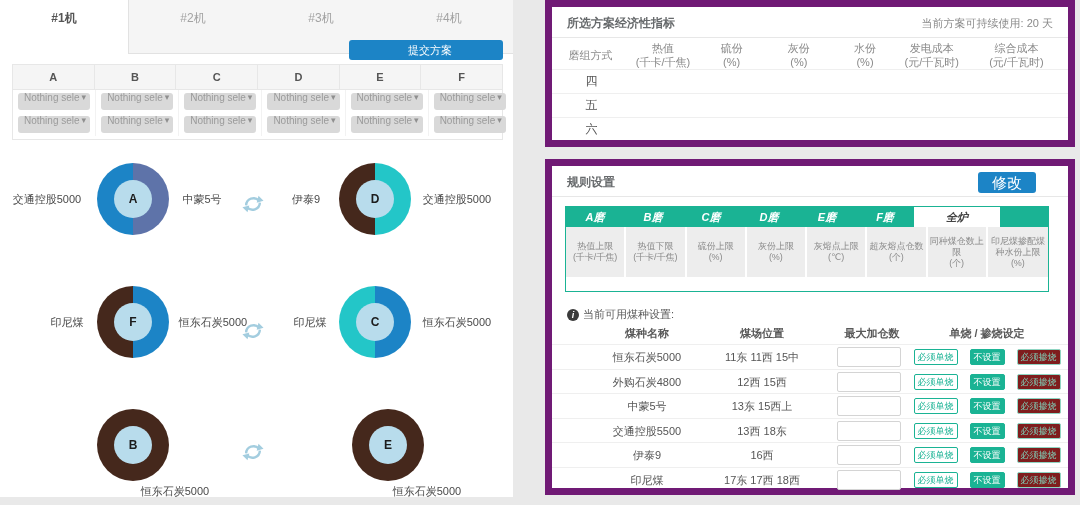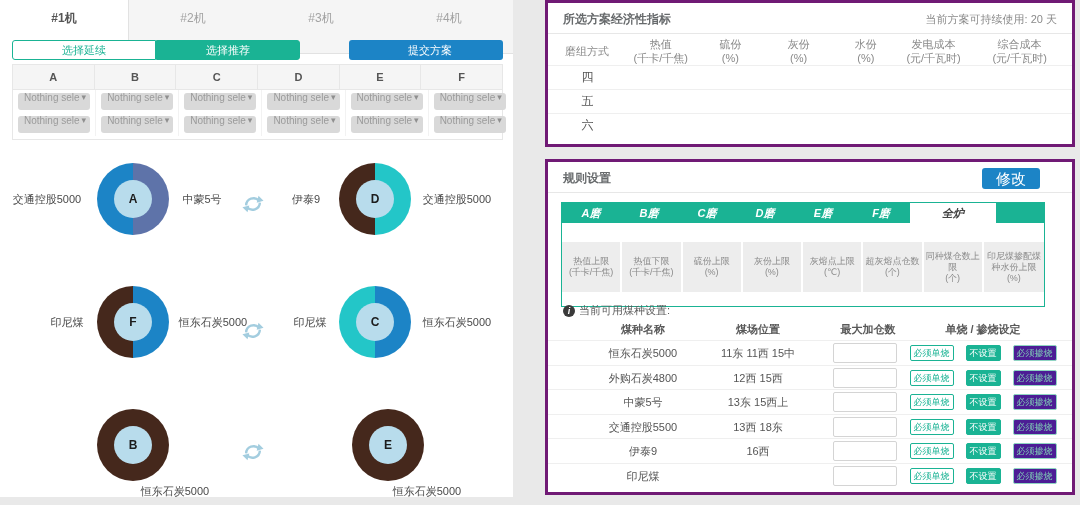--- a/index.html
+++ b/index.html
@@ -27,76 +27,72 @@
   .mill-cell:last-child { border-right:none; }
   .dd { background:#d9d9d9; border-radius:3px; height:17px; line-height:17px; font-size:10px; color:#9b9b9b; padding:0 4px 8px 6px; display:flex; justify-content:space-between; align-items:center; cursor:pointer; overflow:hidden; white-space:nowrap; }
   .dd .caret { font-size:9px; color:#8f8f8f; margin-left:2px; }
 
   .coal-label { position:absolute; font-size:11px; color:#4a4a4a; text-align:center; line-height:14px; white-space:nowrap; }
   .donut { position:absolute; width:72px; height:72px; border-radius:50%; }
   .donut-center { position:absolute; left:50%; top:50%; width:38px; height:38px; margin:-19px 0 0 -19px; border-radius:50%; background:#b8dcec; text-align:center; line-height:38px; font-weight:bold; font-size:12px; color:#1c1c1c; }
   .refresh { position:absolute; width:22px; height:22px; cursor:pointer; }
 
   
-  .card { position:absolute; background:#fff; border:3px solid #701a75; }
+  .card { position:absolute; background:#fff; border:7px solid #701a75; }
   .card-title { position:absolute; left:15px; top:8px; font-size:12px; font-weight:bold; color:#676a6c; }
   .card-hr { position:absolute; left:0; right:0; top:30px; border-top:1px solid #e7e7e7; }
 
   .eco-card { left:545px; top:0; width:530px; height:147px; }
   .eco-usage { position:absolute; right:15px; top:9px; font-size:11px; color:#8a8a8a; }
   .eco-head { position:absolute; left:0; top:34px; width:100%; display:flex; }
   .eco-th { text-align:center; font-size:11px; color:#8a8a8a; line-height:14px; }
   .eco-th .sub { display:block; }
   .eco-rows { position:absolute; left:0; top:62px; width:100%; }
   .eco-row { height:24px; border-top:1px solid #efefef; position:relative; }
   .eco-row .rl { position:absolute; left:0; width:79px; text-align:center; line-height:23px; font-size:12px; color:#555; }
 
   .rules-card { left:545px; top:159px; width:530px; height:336px; }
   .modify-btn { position:absolute; right:32px; top:6px; width:58px; height:21px; background:#1c84c6; color:#fff; font-size:15px; text-align:center; line-height:21px; border-radius:3px; cursor:pointer; }
   .rules-table { position:absolute; left:13px; top:40px; width:484px; border:1px solid #1ab394; }
   .rtab-bar { display:flex; background:#1ab394; height:20px;font-style:italic; }
   .rtab { width:58px; text-align:center; line-height:20px; font-size:11px; color:#fff; font-weight:bold; cursor:pointer; }
   .rtab.active { width:86px; background:#fff; color:#444; }
-  .rule-head { display:flex; background:#ededed;margin-top:19px; }
+  .rule-head { display:flex; background:#ededed; }
   .rule-th { width:60.5px; min-height:50px; padding:4px 1px; border-right:2px solid #fff; font-size:9px; color:#8a8a8a; text-align:center; display:flex; flex-direction:column; justify-content:center; line-height:11px; }
   .rule-th:last-child { border-right:none; }
   .rule-empty { height:14px; background:#fff; }
 
   .note-line { position:absolute; left:15px; top:141px; font-size:11px; color:#5a5a5a; display:flex; align-items:center; }
   .info-icon { display:inline-block; width:12px; height:12px; border-radius:50%; background:#3a3a3a; color:#fff; font-size:9px; line-height:12px; text-align:center; font-style:italic; font-weight:bold; margin-right:4px; }
 
   .coal-head { position:absolute; left:0; top:158px; width:100%; height:18px; }
   .coal-head .ch { position:absolute; font-size:11px; font-weight:bold; color:#595959; text-align:center; line-height:18px; }
   .coal-rows { position:absolute; left:0; top:178px; width:100%; }
   .coal-row { height:24.6px; border-top:1px solid #efefef; position:relative; }
   .coal-row .cname { position:absolute; left:15px; width:160px; text-align:center; line-height:24px; font-size:11px; color:#555; }
   .coal-row .cloc { position:absolute; left:140px; width:140px; text-align:center; line-height:24px; font-size:11px; color:#555; }
   .coal-row .cinput { position:absolute; left:285px; top:2px; width:64px; height:20px; border:1px solid #d4d4d4; border-radius:2px; background:#fff; }
   .badge-group { position:absolute; left:372px; top:4px; width:126px; display:flex; justify-content:center; gap:12px; }
   .badge { font-size:9px; line-height:14px; height:16px; padding:0 3px; border-radius:2px; white-space:nowrap; cursor:pointer; }
   .badge.outline { border:1px solid #1ab394; color:#1ab394; background:#fff; }
   .badge.solid { background:#1ab394; color:#fff; border:1px solid #1ab394; }
-  .badge.outline-light { border:1px solid #8fd5c2; color:#7fccb5; background:#4c1d95; }
+  .badge.outline-light { border:1px solid #8fd5c2; color:#7fccb5; background:#7f1d1d; }
 </style>
 </head>
 <body>
 
 <div class="left-panel">
 
   <div class="unit-tabs">
     <div class="unit-tab active">#1机</div>
     <div class="unit-tab">#2机</div>
     <div class="unit-tab">#3机</div>
     <div class="unit-tab">#4机</div>
   </div>
 
-  <div class="seg">
-    <div class="seg-btn outline">选择延续</div>
-    <div class="seg-btn solid">选择推荐</div>
-  </div>
   <div class="submit-btn">提交方案</div>
 
   <div class="mill-table">
     <div class="mill-head">
       <div class="mh">A</div>
       <div class="mh">B</div>
       <div class="mh">C</div>
       <div class="mh">D</div>
       <div class="mh">E</div>
       <div class="mh">F</div>
@@ -371,20 +367,21 @@
       <span class="cloc">16西</span>
       <input class="cinput" value="" style="">
       <span class="badge-group">
         <span class="badge outline">必须单烧</span>
         <span class="badge solid">不设置</span>
         <span class="badge outline-light">必须掺烧</span>
       </span>
     </div>
     <div class="coal-row">
       <span class="cname">印尼煤</span>
+      <span class="cloc">17东 17西 18西</span>
       <input class="cinput" value="" style="">
       <span class="badge-group">
         <span class="badge outline">必须单烧</span>
         <span class="badge solid">不设置</span>
         <span class="badge outline-light">必须掺烧</span>
       </span>
     </div>
   </div>
 </div>
 

